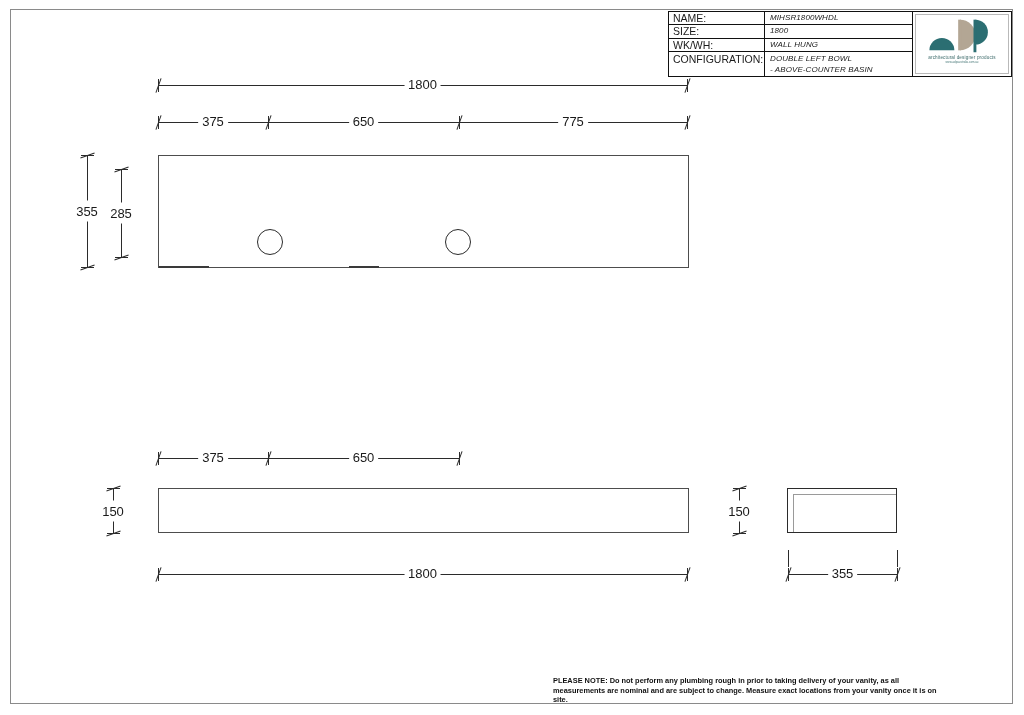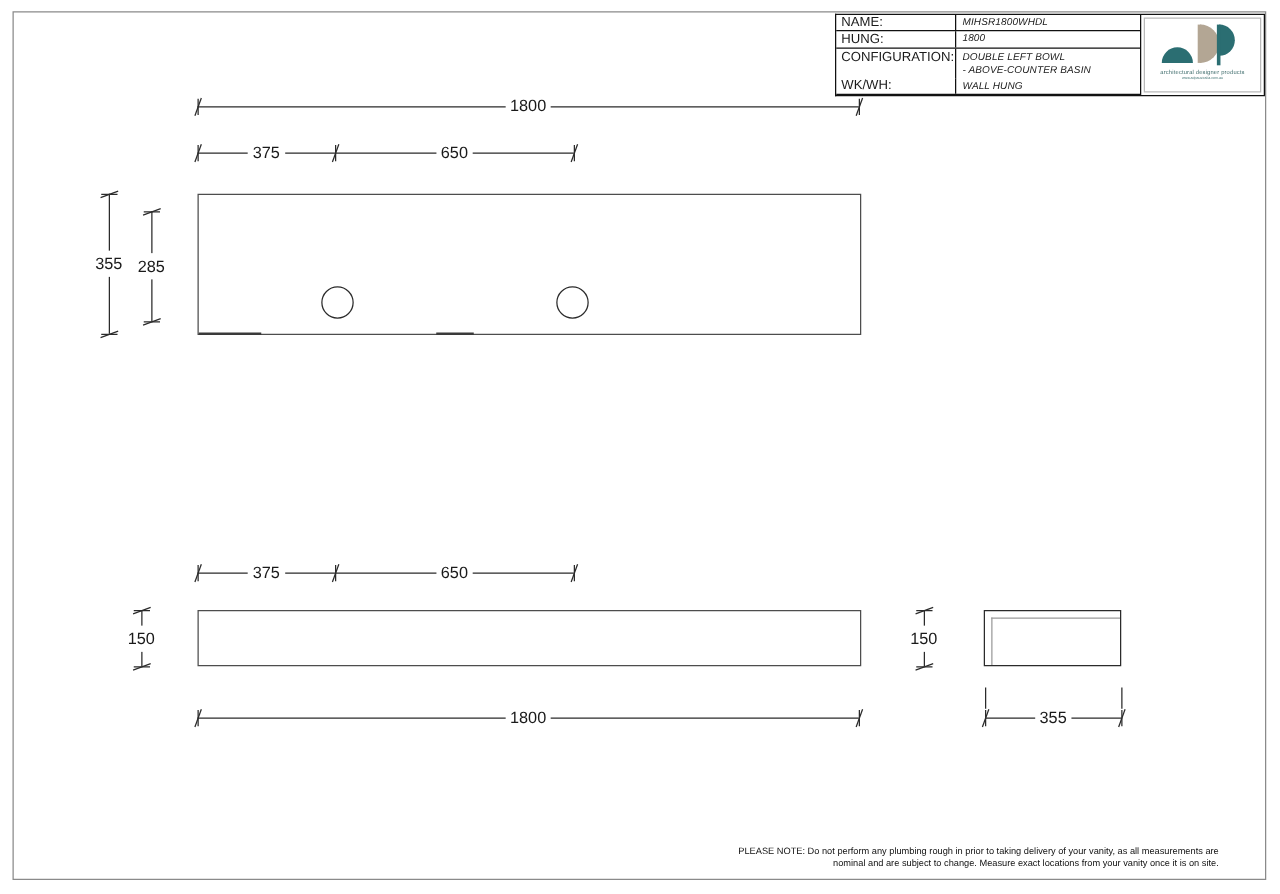--- a/index.html
+++ b/index.html
@@ -238,68 +238,69 @@
   }
   .extline {
     position: absolute;
     width: 1px;
     background: #2b2b2b;
   }
 
   
   .note {
     position: absolute;
-    left: 583px;
+    left: 553px;
     top: 676px;
     width: 392px;
     font-size: 7.4px;
     line-height: 9.5px;
     color: #111;
-    text-align: right;
+    text-align: left;
+    font-weight: bold;
   }
 </style>
 </head>
 <body>
 
 <div id="page">
 
   <div class="frame"></div>
 
   <div class="titleblock">
     <div class="tb-table">
 
       <div class="tb-row">
         <div class="tb-label">NAME:</div>
         <div class="tb-value">
           <span>MIHSR1800WHDL</span>
         </div>
       </div>
 
       <div class="tb-row">
-        <div class="tb-label">HUNG:</div>
+        <div class="tb-label">SIZE:</div>
         <div class="tb-value">
           <span>1800</span>
+        </div>
+      </div>
+
+      <div class="tb-row">
+        <div class="tb-label">WK/WH:</div>
+        <div class="tb-value">
+          <span>WALL HUNG</span>
         </div>
       </div>
 
       <div class="tb-row last">
         <div class="tb-label">CONFIGURATION:</div>
         <div class="tb-value">
           <span>DOUBLE LEFT BOWL</span>
           <span>- ABOVE-COUNTER BASIN</span>
         </div>
       </div>
 
-      <div class="tb-row">
-        <div class="tb-label">WK/WH:</div>
-        <div class="tb-value">
-          <span>WALL HUNG</span>
-        </div>
-      </div>
-
     </div>
 
     <div class="tb-logo">
       <div class="logo-inner">
         <svg class="logo-marks" viewBox="0 0 96 40">
 
           <path d="M 14 36 A 13 13 0 0 1 40 36 Z" fill="#2b6e72"></path>
 
           <path d="M 46 4 L 46 36 A 16 16 0 0 0 46 4 Z" fill="#b3a694"></path>
           <rect x="44" y="4" width="3" height="32" fill="#b3a694"></rect>
@@ -326,20 +327,25 @@
     <div class="tick" style="left:105px;"></div>
     <div class="txt">375</div>
   </div>
 
   <div class="dim-h" style="left:268px; top:114px; width:191px;">
     <div class="line"></div>
     <div class="tick" style="left:186px;"></div>
     <div class="txt">650</div>
   </div>
 
+  <div class="dim-h" style="left:459px; top:114px; width:228px;">
+    <div class="line"></div>
+    <div class="tick" style="left:223px;"></div>
+    <div class="txt">775</div>
+  </div>
 
   <div class="dim-v" style="left:79px; top:155px; height:112px;">
     <div class="line"></div>
     <div class="vtick" style="top:-5px;"></div>
     <div class="vtick" style="top:107px;"></div>
     <div class="txt">355</div>
   </div>
 
   <div class="dim-v" style="left:113px; top:169px; height:88px;">
     <div class="line"></div>

